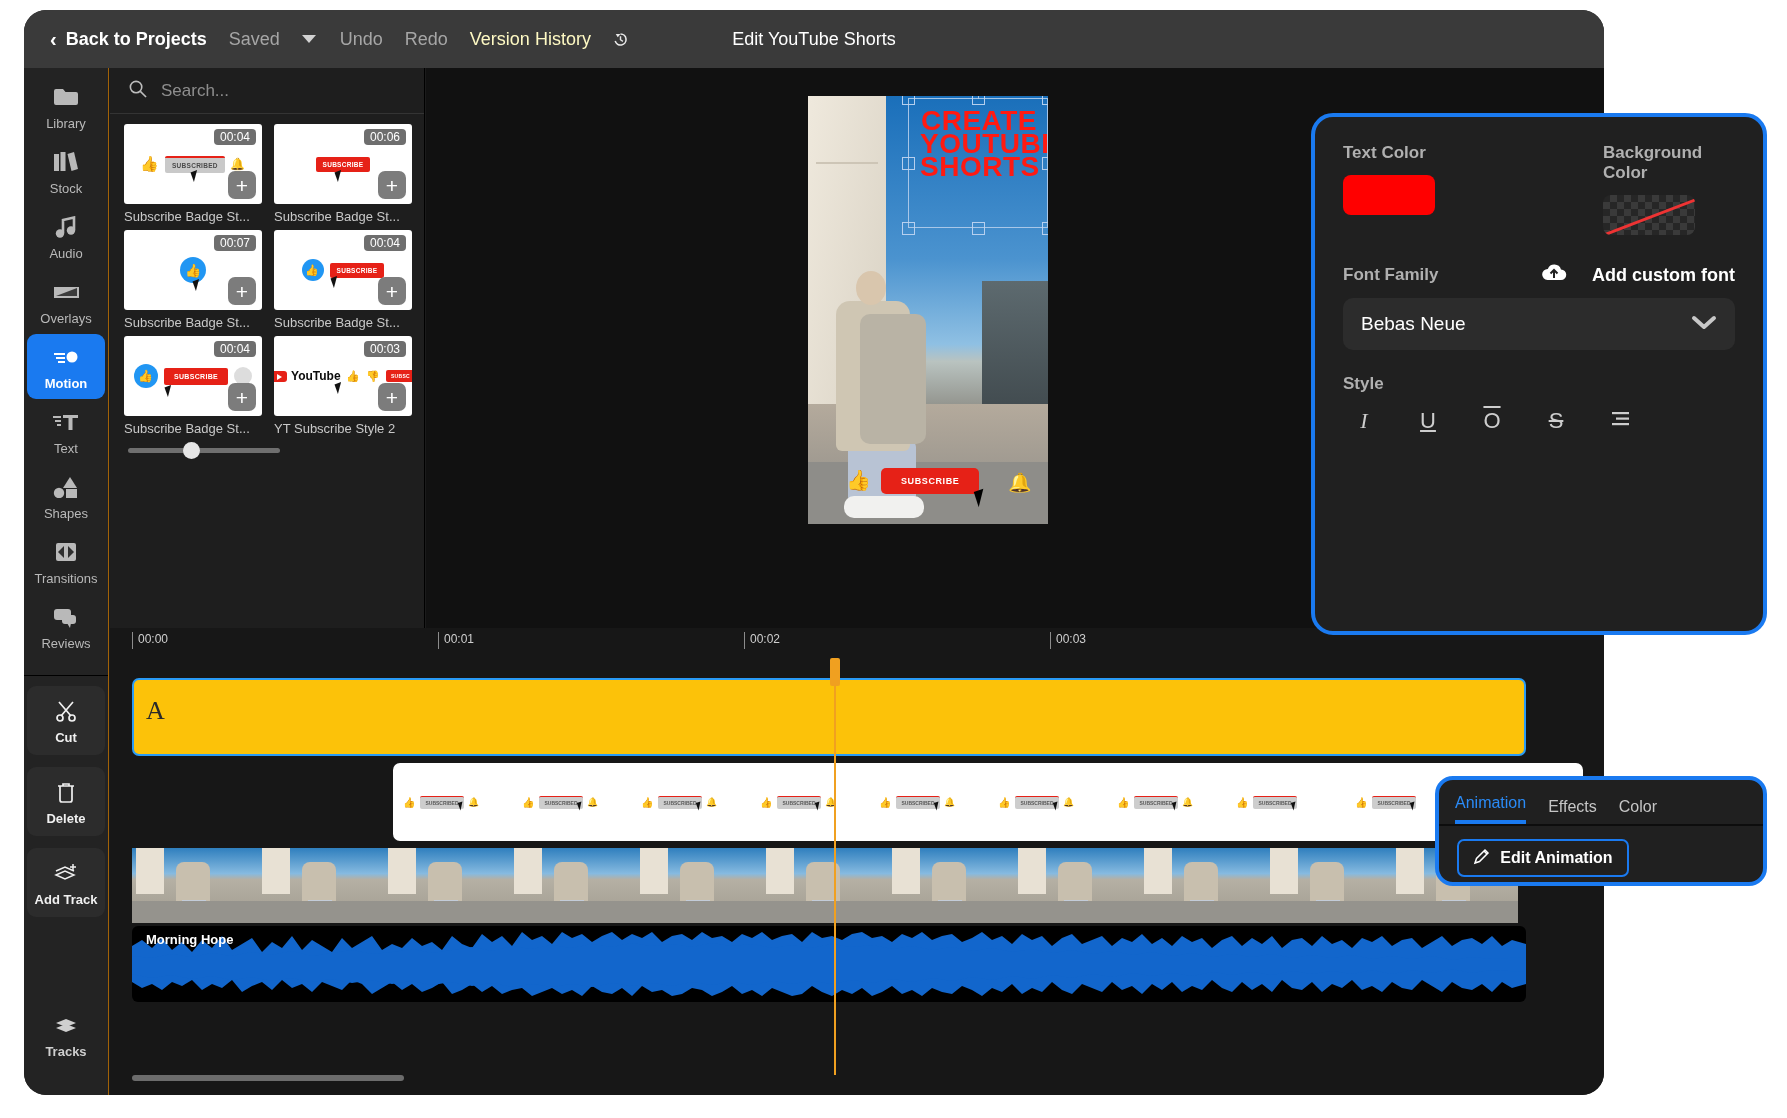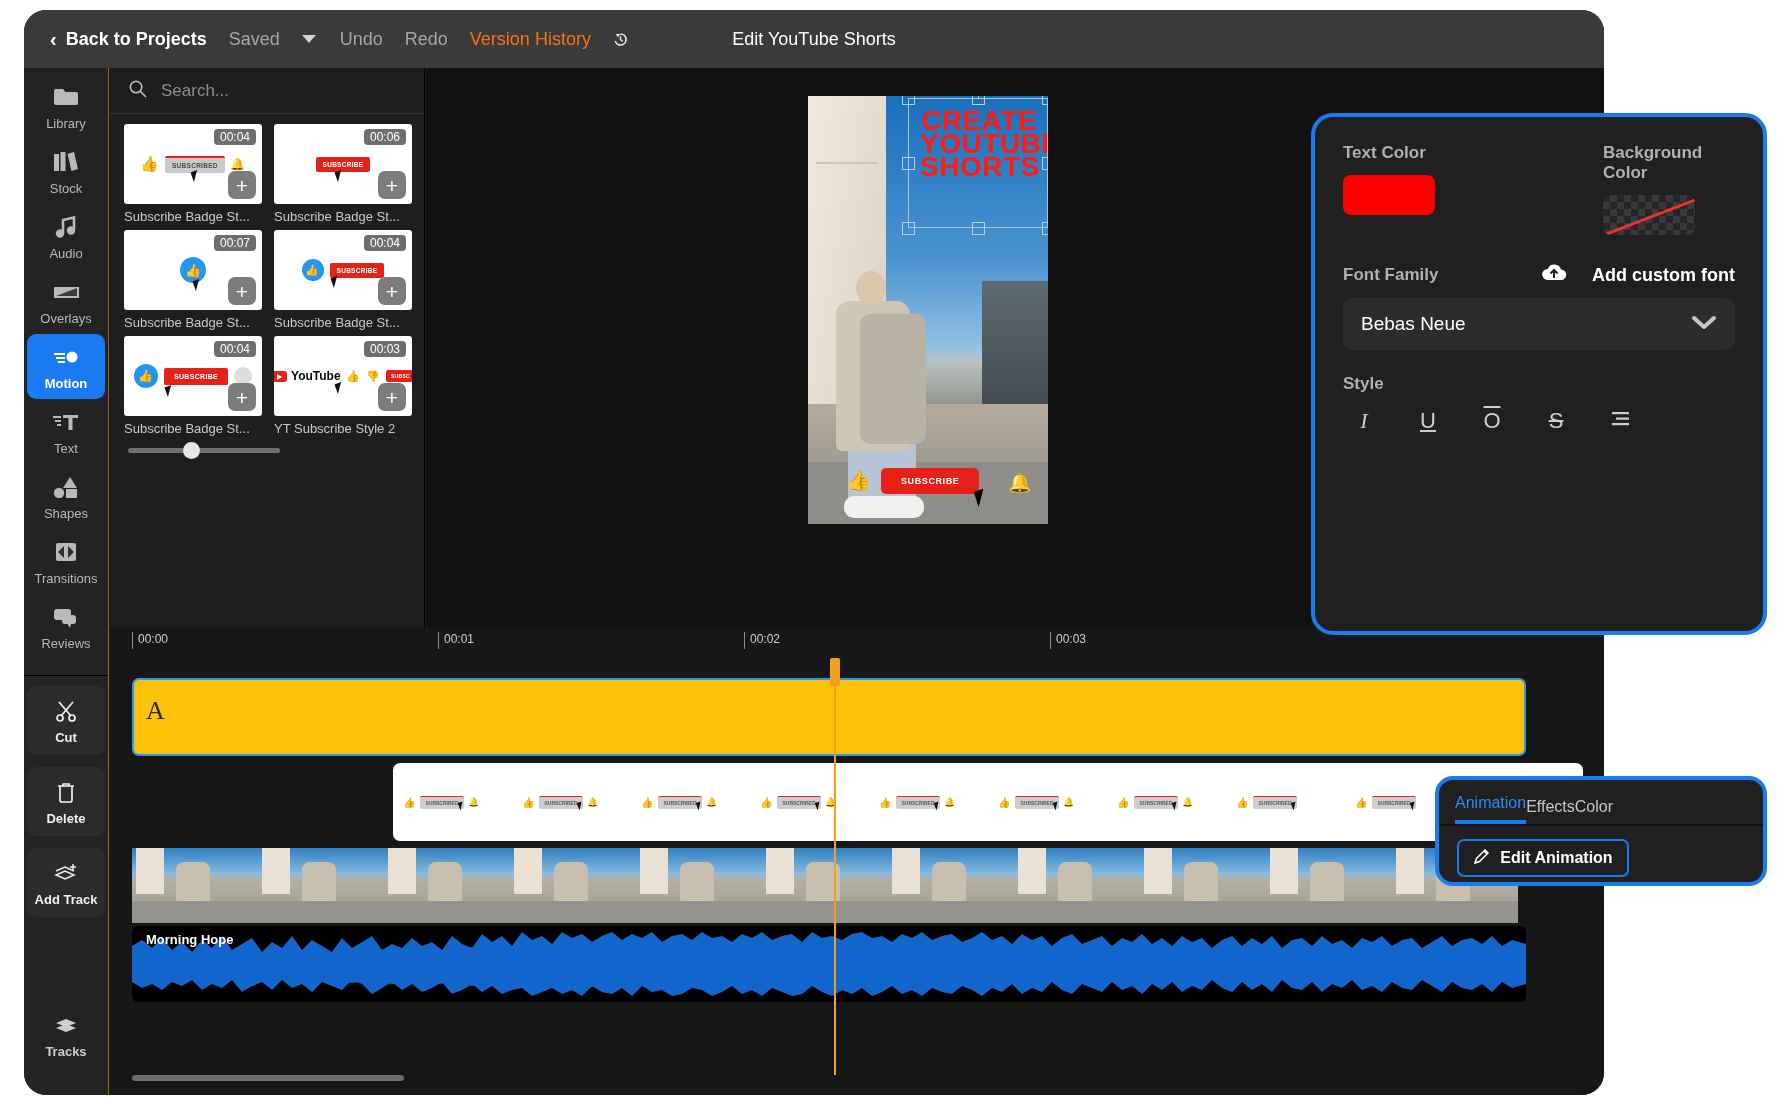--- a/index.html
+++ b/index.html
@@ -33,21 +33,21 @@
   #back-to-projects { display: flex; align-items: center; gap: 9px; font-weight: bold; color: #fff; cursor: pointer; }
   .chev-left { font-size: 20px; line-height: 1; }
   .tb-muted { color: #a6a6a6; }
   .caret-down {
     width: 0; height: 0;
     border-left: 7px solid transparent;
     border-right: 7px solid transparent;
     border-top: 8px solid #d2d2d2;
     margin-right: 24px; cursor: pointer;
   }
-  #version-history { display: flex; align-items: center; gap: 20px; color: #f97316; cursor: pointer; }
+  #version-history { display: flex; align-items: center; gap: 20px; color: #fef9c3; cursor: pointer; }
   #topbar-title {
     position: absolute; left: 0; right: 0; top: 0;
     height: 74px; line-height: 58px;
     text-align: center; font-size: 18px; color: #ffffff;
     pointer-events: none;
   }
 
   
   #left-rail {
     position: absolute; left: 0; top: 58px;
@@ -296,21 +296,21 @@
   #style-section { margin-top: 24px; }
   #style-buttons { display: flex; gap: 38px; margin-top: 14px; padding-left: 8px; }
   .style-btn { color: #cdcdcd; font-size: 22px; cursor: pointer; width: 26px; text-align: center; }
 
   
   #anim-panel {
     position: absolute; left: 1435px; top: 776px;
     width: 332px; height: 110px;
     background: #202020; border: 4px solid #1a7af0; border-radius: 18px; overflow: hidden;
   }
-  #anim-tabs { display: flex; align-items: flex-end; height: 46px; border-bottom: 2px solid #0d0d0d; padding-left: 16px; }
+  #anim-tabs { display: flex; align-items: flex-end; height: 46px; border-bottom: 2px solid #0d0d0d; padding-left: 16px; gap: 22px; }
   .anim-tab { font-size: 16px; color: #c6c6c6; padding-bottom: 8px; cursor: pointer; }
   .anim-tab.active { color: #2a8bf7; border-bottom: 4px solid #1a7af0; }
   #edit-animation-btn {
     margin: 13px 0 0 18px; width: 172px; height: 38px;
     border: 2px solid #1a7af0; border-radius: 7px;
     display: flex; align-items: center; justify-content: center; gap: 9px;
     color: #fff; font-size: 16px; font-weight: bold; cursor: pointer;
   }
 </style>
 </head>

